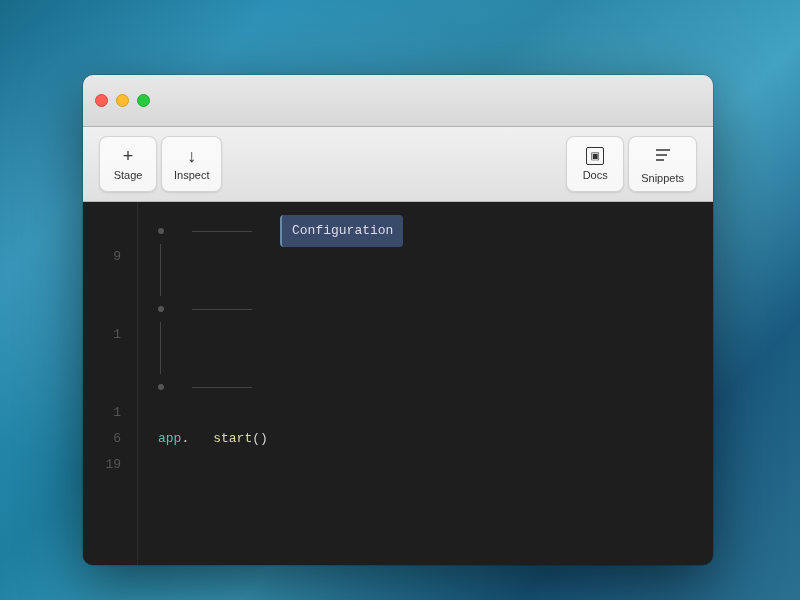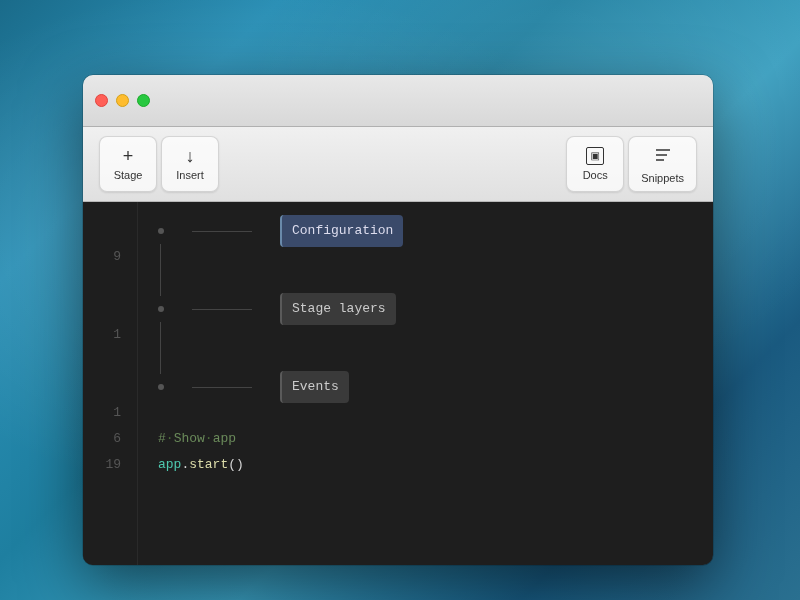--- a/index.html
+++ b/index.html
@@ -193,21 +193,21 @@
 
     .comment-line {
       color: #6a8a5a;
       display: flex;
       align-items: center;
       gap: 4px;
     }
 
     .code-token-normal { color: #d4d4d4; }
     .code-token-blue { color: #4ec9b0; }
-    .code-token-method { color: #dcdcaa; }
+    .code-token-method { color: #dcdcaa; margin-left: 24px; }
     .code-token-paren { color: #d4d4d4; }
 
     .empty-line {
       height: 26px;
     }
   </style>
 </head>
 <body>
 
 <div class="desktop-bg"></div>
@@ -222,21 +222,21 @@
     </div>
   </div>
 
   <div class="toolbar">
     <button class="toolbar-btn">
       <span class="icon">+</span>
       <span class="label">Stage</span>
     </button>
     <button class="toolbar-btn">
       <span class="icon">↓</span>
-      <span class="label">Insert</span>
+      <span class="label">Inspect</span>
     </button>
 
     <div class="toolbar-spacer"></div>
 
     <button class="toolbar-btn">
       <span class="icon" style="font-size:16px; border: 1.5px solid #333; width:18px; height:18px; display:flex; align-items:center; justify-content:center; border-radius:2px;">
         <span style="font-size:10px;">▣</span>
       </span>
       <span class="label">Docs</span>
     </button>
@@ -283,44 +283,39 @@
       <div class="empty-line"></div>
 
       <div style="position:relative; height:0;">
         <div style="position:absolute; left:2px; top:-52px; width:1px; height:52px; background:#444;"></div>
       </div>
 
       <div class="code-line">
         <div class="fold-marker" style="position:relative; width:100%;">
           <div class="fold-dot"></div>
           <div style="height:1px; width:60px; background:#444; margin: 0 2px;"></div>
-          <span class="snippet-tag">Stage layers</span>
         </div>
       </div>
 
       <div class="empty-line"></div>
       <div class="empty-line"></div>
 
       <div style="position:relative; height:0;">
         <div style="position:absolute; left:2px; top:-52px; width:1px; height:52px; background:#444;"></div>
       </div>
 
       <div class="code-line">
         <div class="fold-marker" style="position:relative; width:100%;">
           <div class="fold-dot"></div>
           <div style="height:1px; width:60px; background:#444; margin: 0 2px;"></div>
-          <span class="snippet-tag">Events</span>
         </div>
       </div>
 
       <div class="empty-line"></div>
 
-      <div class="code-line comment-line">
-        <span style="color:#6a8a5a; font-family:'Menlo','Monaco','Courier New',monospace; font-size:13px;">#<span style="color:#4a6a3a;">·</span>Show<span style="color:#4a6a3a;">·</span>app</span>
-      </div>
 
       <div class="code-line">
         <span style="font-family:'Menlo','Monaco','Courier New',monospace; font-size:13px;">
           <span class="code-token-blue">app</span><span class="code-token-normal">.</span><span class="code-token-method">start</span><span class="code-token-paren">()</span>
         </span>
       </div>
 
     </div>
   </div>
 </div>

